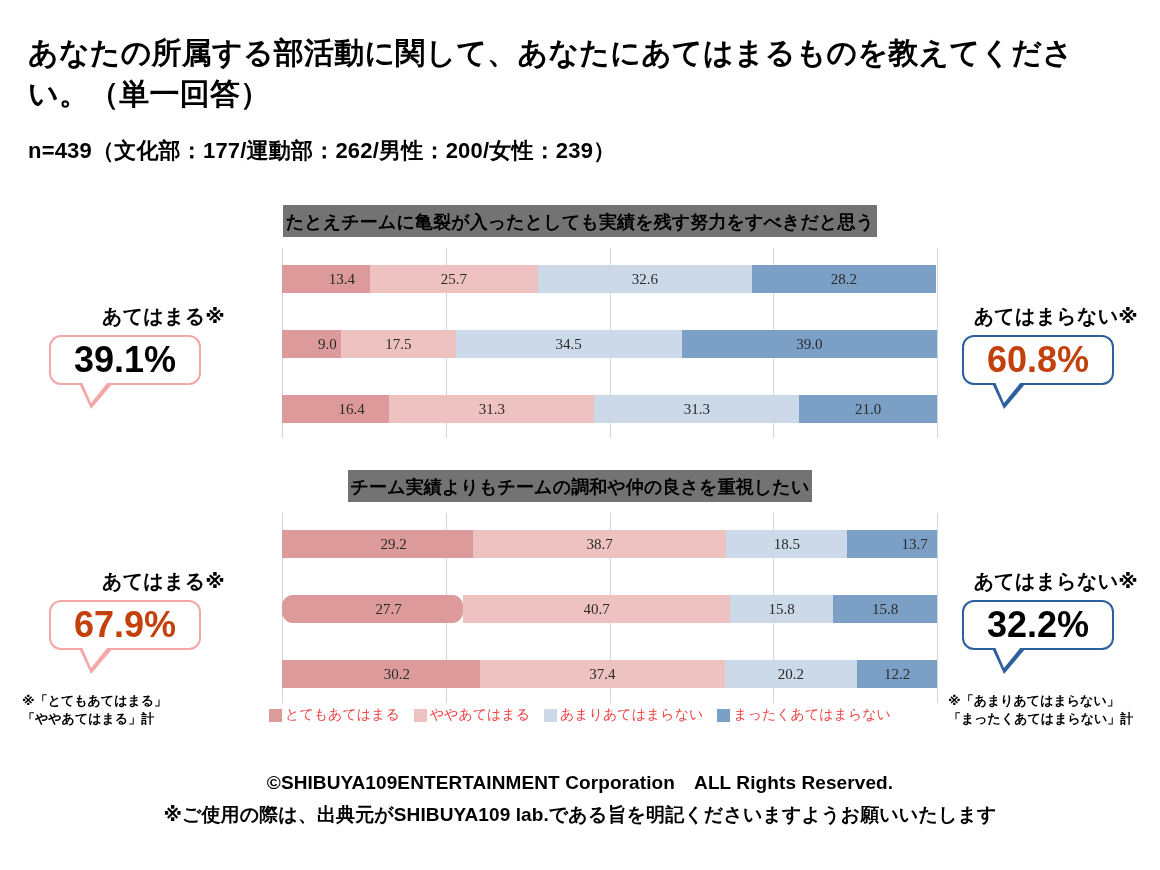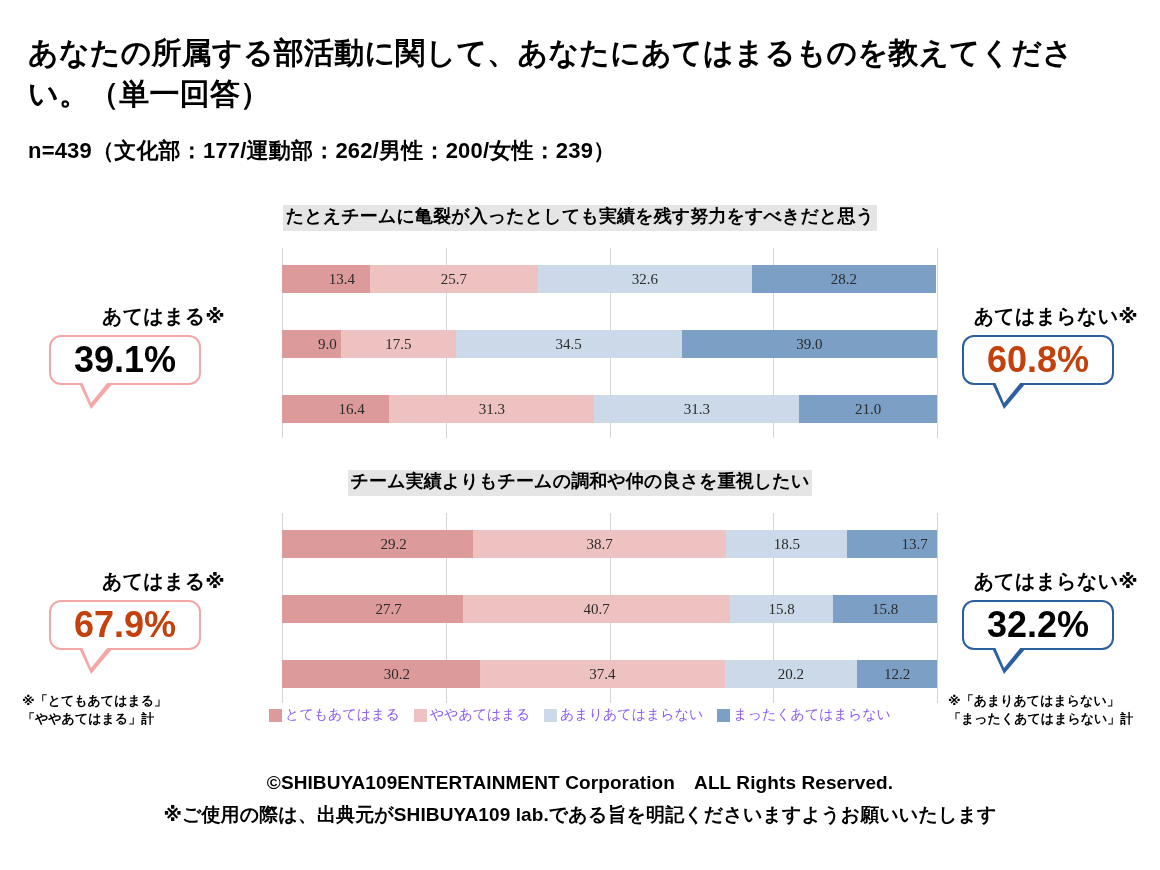--- a/index.html
+++ b/index.html
@@ -26,23 +26,23 @@
   }
 
   
   .chart-block{position:absolute;left:0;width:1160px;}
   #chart1{top:200px;}
   #chart2{top:465px;}
 
   .chart-title-wrap{position:absolute;left:0;width:1160px;text-align:center;}
   .chart-title{
     display:inline-block;
-    background:#e5e5e5;
+    background:#737373;
     font-size:18px;font-weight:bold;
-    padding:0 3px 3px 3px;
+    padding:6px 3px 3px 3px;
     line-height:1.25;
     letter-spacing:0.1px;
   }
   #chart1 .chart-title-wrap{top:5px;}
   #chart2 .chart-title-wrap{top:5px;}
 
   
   .plot{
     position:absolute;
     left:282px;width:655px;
@@ -136,21 +136,21 @@
 
   
   .legend{
     position:absolute;left:0;top:706px;width:1160px;
     display:flex;justify-content:center;align-items:center;
     gap:0px;
   }
   .legend-item{display:flex;align-items:center;margin-right:14px;}
   .legend-item:last-child{margin-right:0;}
   .legend-sw{width:13px;height:13px;margin-right:3px;display:inline-block;}
-  .legend-label{font-size:14px;color:#8b5cf6;white-space:nowrap;}
+  .legend-label{font-size:14px;color:#ef4444;white-space:nowrap;}
 
   
   .footer{
     position:absolute;left:0;width:1160px;text-align:center;
     font-size:19px;font-weight:bold;letter-spacing:0.1px;
   }
   #footer1{top:770px;}
   #footer2{top:802px;}
 </style>
 </head>
@@ -206,21 +206,21 @@
           <div class="gline" style="left: 75%;"></div>
           <div class="gline" style="left: 100%;"></div>
         </div>
       <div class="bar-row r0">
           <div class="seg c0" style="width: 29.2%; background: rgb(220, 154, 154);">29.2</div>
           <div class="seg c1" style="width: 38.7%; background: rgb(239, 194, 194);">38.7</div>
           <div class="seg c2" style="width: 18.5%; background: rgb(204, 217, 232);">18.5</div>
           <div class="seg c3" style="width: 13.7%; background: rgb(124, 159, 198); padding-left: 45px;">13.7</div>
         </div>
       <div class="bar-row r1">
-          <div class="seg c0" style="width: 27.7%; background: rgb(220, 154, 154);">27.7</div>
+          <div class="seg c0" style="width: 27.7%; background: rgb(220, 154, 154); border-radius: 11px;">27.7</div>
           <div class="seg c1" style="width: 40.7%; background: rgb(239, 194, 194);">40.7</div>
           <div class="seg c2" style="width: 15.8%; background: rgb(204, 217, 232);">15.8</div>
           <div class="seg c3" style="width: 15.8%; background: rgb(124, 159, 198);">15.8</div>
         </div>
       <div class="bar-row r2">
           <div class="seg c0" style="width: 30.2%; background: rgb(220, 154, 154);">30.2</div>
           <div class="seg c1" style="width: 37.4%; background: rgb(239, 194, 194);">37.4</div>
           <div class="seg c2" style="width: 20.2%; background: rgb(204, 217, 232);">20.2</div>
           <div class="seg c3" style="width: 12.2%; background: rgb(124, 159, 198);">12.2</div>
         </div>

